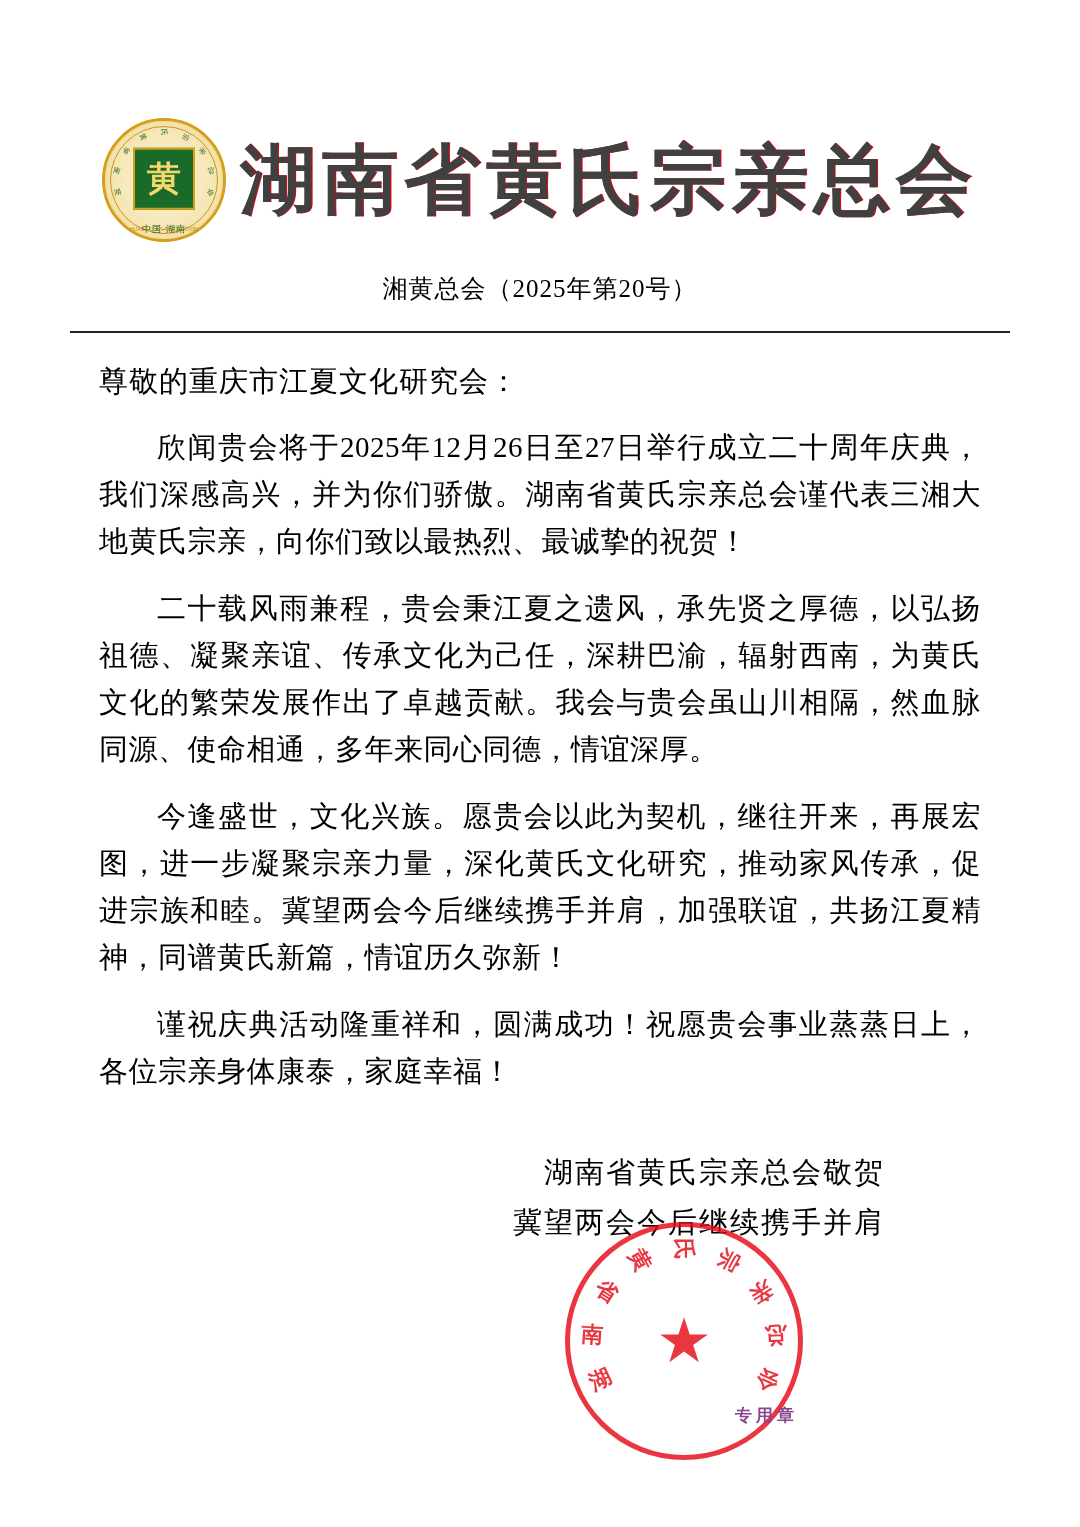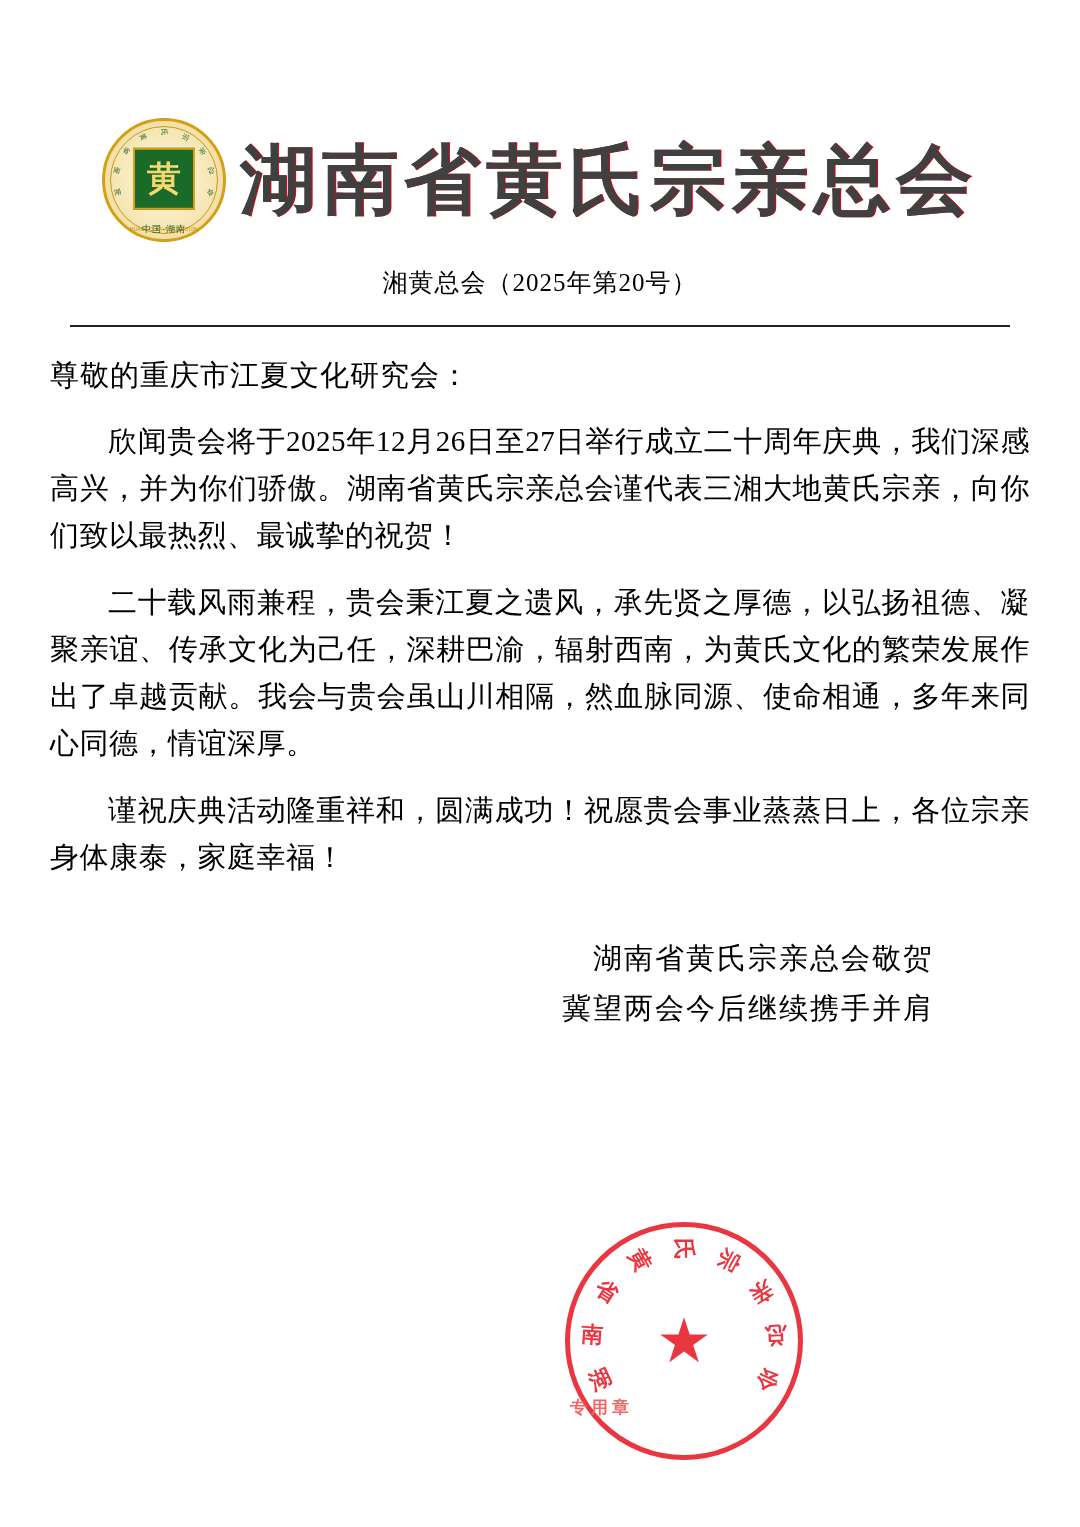--- a/index.html
+++ b/index.html
@@ -107,41 +107,41 @@
     letter-spacing: 6px;
     line-height: 1;
     white-space: nowrap;
     font-family: "Liberation Serif", "DejaVu Serif", serif;
     text-shadow: 1px 0 0 #e60012;
   }
 
   .doc-number {
     text-align: center;
     font-size: 25px;
-    margin-top: 24px;
+    margin-top: 30px;
     letter-spacing: 1px;
   }
 
   .rule {
     margin: 26px 70px 0 70px;
     border-top: 2px solid #222;
   }
 
   
   .doc-title {
     text-align: center;
     font-size: 44px;
     font-weight: bold;
     letter-spacing: 30px;
     margin: 48px 0 0 0;
     padding-left: 30px;
   }
 
   .content {
-    padding: 0 50px;
+    padding: 0 99px;
     margin-top: 26px;
   }
   .salutation {
     font-size: 29px;
     line-height: 1.55;
     letter-spacing: 1px;
   }
   p.para {
     font-size: 29px;
     line-height: 1.62;
@@ -192,23 +192,23 @@
     font-size: 22px;
     font-weight: bold;
     transform-origin: 0 0;
     white-space: nowrap;
     font-family: "Liberation Serif", serif;
   }
   .stamp .bottom-word {
     position: absolute;
     left: 0;
     right: 0;
-    bottom: 36px;
-    text-align: left;
-    color: #ef4444;
+    bottom: 28px;
+    text-align: right;
+    color: #701a75;
     font-size: 17px;
     letter-spacing: 4px;
     font-weight: bold;
   }
 </style>
 </head>
 <body>
 
 <div class="page">
 
@@ -236,20 +236,21 @@
 
   <div class="doc-number">湘黄总会（2025年第20号）</div>
 
   <div class="rule"></div>
 
 
   <div class="content">
     <div class="salutation">尊敬的重庆市江夏文化研究会：</div>
     <p class="para">欣闻贵会将于2025年12月26日至27日举行成立二十周年庆典，我们深感高兴，并为你们骄傲。湖南省黄氏宗亲总会谨代表三湘大地黄氏宗亲，向你们致以最热烈、最诚挚的祝贺！</p>
     <p class="para">二十载风雨兼程，贵会秉江夏之遗风，承先贤之厚德，以弘扬祖德、凝聚亲谊、传承文化为己任，深耕巴渝，辐射西南，为黄氏文化的繁荣发展作出了卓越贡献。我会与贵会虽山川相隔，然血脉同源、使命相通，多年来同心同德，情谊深厚。</p>
+    <p class="para">今逢盛世，文化兴族。愿贵会以此为契机，继往开来，再展宏图，进一步凝聚宗亲力量，深化黄氏文化研究，推动家风传承，促进宗族和睦。冀望两会今后继续携手并肩，加强联谊，共扬江夏精神，同谱黄氏新篇，情谊历久弥新！</p>
     <p class="para">谨祝庆典活动隆重祥和，圆满成功！祝愿贵会事业蒸蒸日上，各位宗亲身体康泰，家庭幸福！</p>
 
     <div class="signature">
       <div>湖南省黄氏宗亲总会敬贺</div>
       <div>冀望两会今后继续携手并肩</div>
     </div>
   </div>
 
   <div class="stamp">
     <div class="arc">

